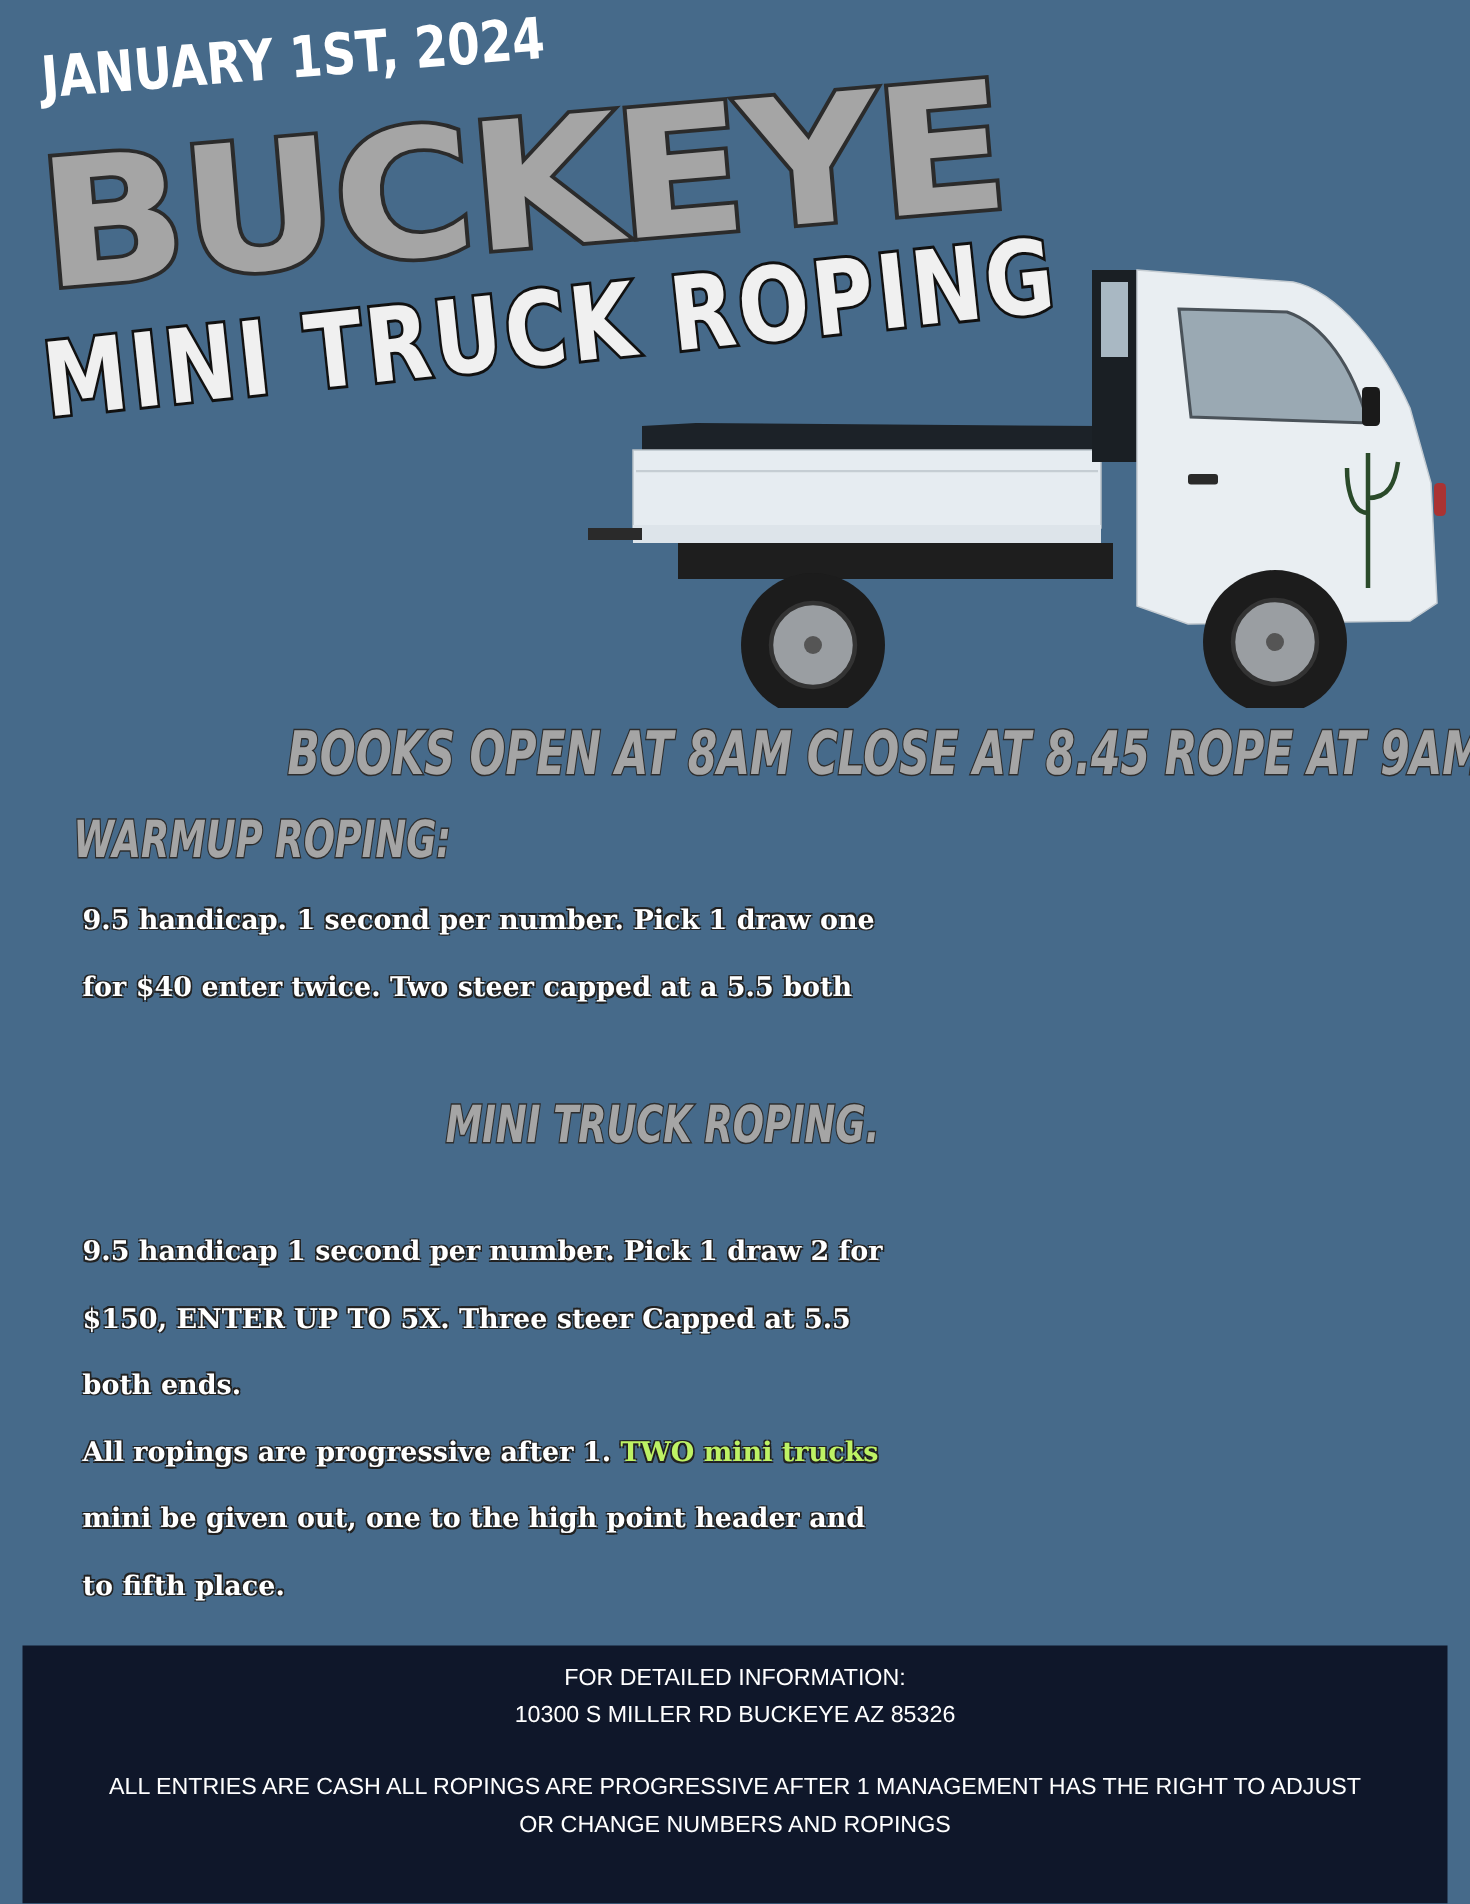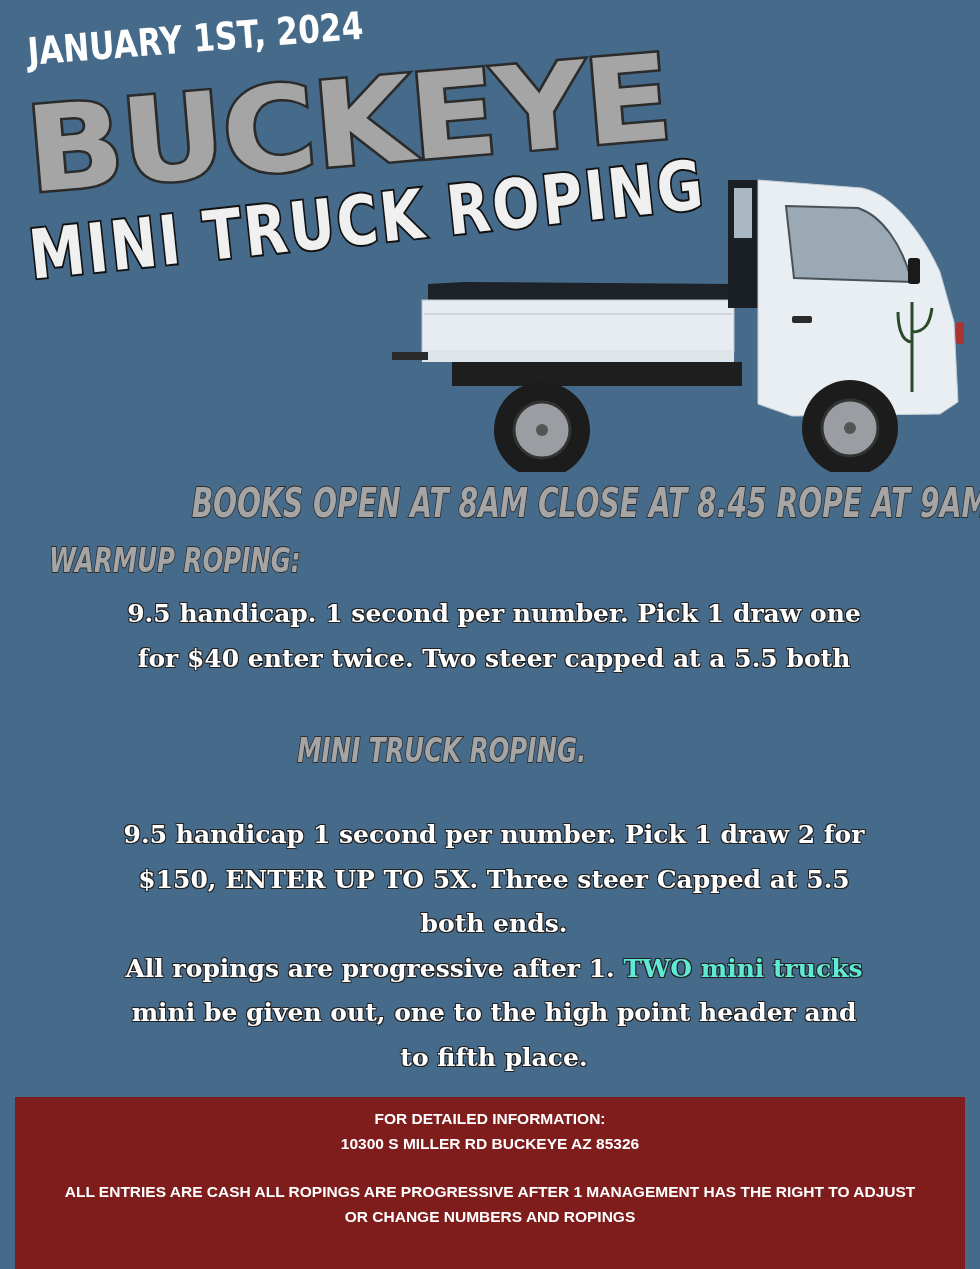--- a/index.html
+++ b/index.html
@@ -71,42 +71,42 @@
     transform: scaleX(0.72);
     white-space: nowrap;
   }
   .books .outlined-heading { font-size: 40px; transform: scaleX(0.705); }
   .warmup-heading { position: absolute; top: 540px; left: 0; width: 980px; text-align: left; }
   .warmup-heading .outlined-heading { font-size: 34px; }
   .mini-heading { position: absolute; top: 730px; left: 0; width: 884px; text-align: center; }
   .mini-heading .outlined-heading { font-size: 34px; }
   .body-text {
     position: absolute;
-    left: 44px; width: 900px;
-    text-align: center;
+    left: 55px; width: 900px;
+    text-align: left;
     font-family: "DejaVu Serif", serif;
     font-weight: bold;
-    font-size: 25px;
+    font-size: 18px;
     line-height: 44.5px;
     color: #ffffff;
     text-shadow: -1px -1px 0 #222, 1px -1px 0 #222, -1px 1px 0 #222, 1px 1px 0 #222;
   }
   .body-text .line { display: block; white-space: nowrap; }
-  .body-text .hl { color: #5eead4; }
+  .body-text .hl { color: #bef264; }
   .warmup-text { top: 592px; }
   .mini-text { top: 781px; margin-top: 32px; }
   .footer {
     position: absolute;
     left: 15px; top: 1097px;
     width: 950px; height: 172px;
-    background: #7f1d1d;
+    background: #0f172a;
     text-align: center;
     color: #ffffff;
     font-family: "Liberation Sans", sans-serif;
-    font-weight: bold;
+    font-weight: normal;
     font-size: 15.5px;
     line-height: 24.5px;
     padding-top: 10px;
   }
   .footer .f-line { display: block; white-space: nowrap; }
   .footer .gap { height: 24px; }
 </style>
 </head>
 <body>
 

